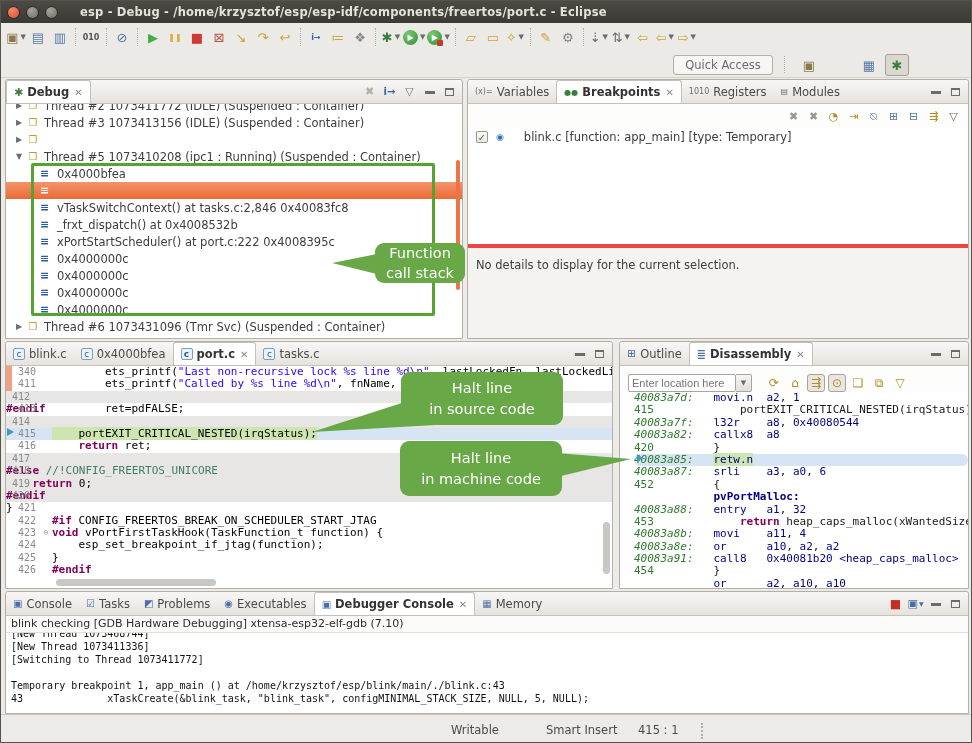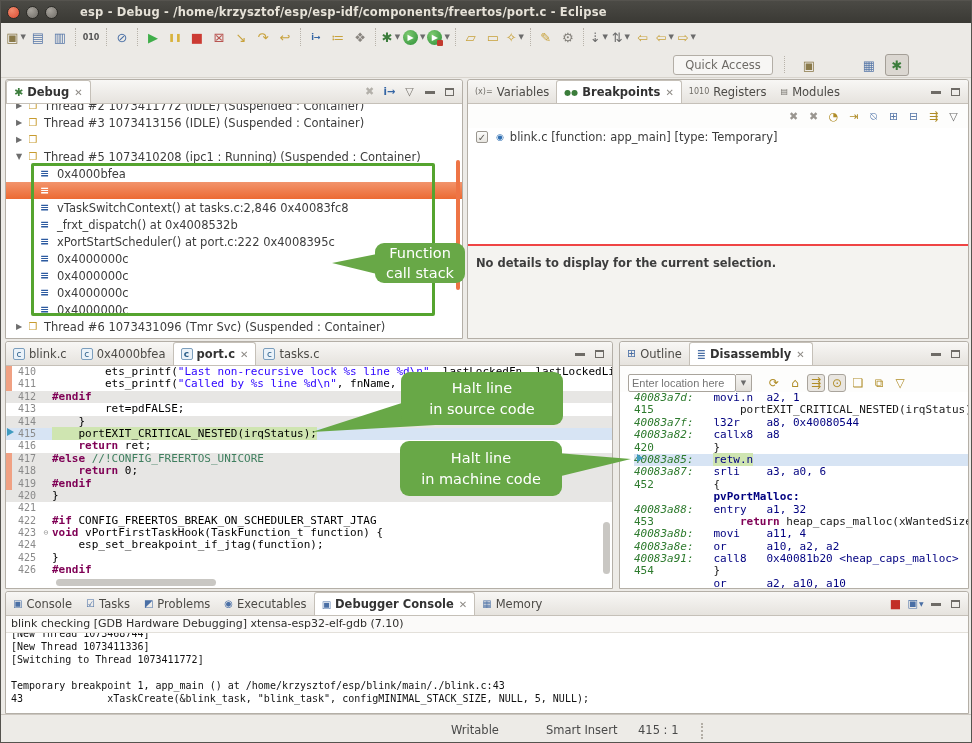--- a/index.html
+++ b/index.html
@@ -62,32 +62,32 @@
   .trow.selected { background:linear-gradient(#f2946c,#ec6a33); color:#fff; }
   .trow.selected .fricon { color:#fff; }
   .dbg-scroll { position:absolute; right:2px; top:80px; width:4px; height:130px; background:#ee7445; border-radius:2px; }
   
   .bp-tools { height:24px; display:flex; align-items:center; justify-content:flex-end; padding-right:6px; background:#fdfdfc; }
   .bp-row { height:18px; display:flex; align-items:center; }
   .checkbox { width:12px; height:12px; margin-left:8px; border:1px solid #9a968f; border-radius:2px;
     background:linear-gradient(#fcfcfb,#e8e6e1); color:#5f5c57; font-size:10px; line-height:11px; text-align:center; font-weight:bold; }
   .bpicon { margin-left:8px; color:#2f6fb2; font-size:9px; }
   .bp-details { position:absolute; left:0; right:0; top:140px; bottom:0; background:#f4f3f0;
-    border-top:2px solid #ef4444; color:#3d3d3d; padding:10px 8px;font-weight:bold; }
+    border-top:4px solid #ef4444; color:#3d3d3d; padding:10px 8px; }
   
   .etab-icon { width:12px; height:12px; border:1px solid #7b9ebd; border-radius:2px; background:#eaf2f9;
     color:#2b5f8a; font-size:9px; line-height:10px; text-align:center; margin-right:4px; }
   .codearea { position:absolute; left:0; top:24px; right:0; bottom:0; overflow:hidden;
     font-family:"DejaVu Sans Mono","Liberation Mono",monospace; font-size:11px; }
   .cl { height:12.4px; display:flex; white-space:pre; line-height:12.4px; }
   .cl .diffc { width:6px; flex:none; }
   .cl .num { width:28px; flex:none; text-align:right; color:#8a8a8a; font-size:10px; padding-right:4px; }
   .cl .foldc { width:12px; flex:none; color:#9a9a9a; font-size:8px; text-align:center; }
   .cl .code { flex:1; color:#000; }
-  .cl.gray { background:#e7e6e4; }
+  .cl.gray { background:#e7e6e4;flex-direction:column; }
   .cl.halt { background:#d7e4f4; }
   .cl.halt .htext { background:#cfe5b1; }
   .cl .diffc.mark { background:#f0a183; }
   .kw { color:#7f0055; font-weight:bold; }
   .st { color:#2a00ff; }
   .cm { color:#3f7f5f; }
   .ip-arrow { position:absolute; left:1px; width:0; height:0;
     border-top:4px solid transparent; border-bottom:4px solid transparent; border-left:7px solid #3f9bbf; }
   .hscroll { position:absolute; left:50px; bottom:2px; height:7px; width:160px; background:#c9c7c3; border-radius:4px; }
   .vscroll { position:absolute; right:2px; bottom:14px; width:7px; height:52px; background:#c9c7c3; border-radius:4px; }
@@ -97,21 +97,21 @@
   .loc-input { width:108px; height:18px; border:1px solid #a9a49c; background:#fff; color:#8a8781;
     font-size:11px; padding:0 3px; border-radius:2px; }
   .loc-dd { width:16px; height:18px; border:1px solid #a9a49c; border-left:none; background:linear-gradient(#f5f4f2,#e2dfda);
     font-size:7px; color:#6b6b6b; text-align:center; line-height:17px; border-radius:0 2px 2px 0; }
   .dtool { min-width:18px; height:18px; margin-left:3px; display:flex; align-items:center; justify-content:center;
     font-size:12px; color:#b08d28; }
   .dtool.toggled { border:1px solid #a9a49c; border-radius:3px; background:#e9e6e1; }
   .disarea { position:absolute; left:0; top:50px; right:0; bottom:0; overflow:hidden;
     font-family:"DejaVu Sans Mono","Liberation Mono",monospace; font-size:11px; padding-left:14px; }
   .dl { height:12.4px; white-space:pre; line-height:12.4px; }
-  .dl.halt { background:#d7e4f4; }
+  .dl.halt { background:#d7e4f4;border-radius:6px; }
   .dl .hl { background:#cfe5b1; }
   .da { color:#2d7a2d;font-style:italic; }
   .di { color:#000080; }
   .dn { color:#2d7a2d; }
   .ds { color:#1a1a1a; }
   .dlb { color:#000080; font-weight:bold; }
   .dk { color:#7f0055; font-weight:bold; }
   .dis-ip { position:absolute; left:3px; width:0; height:0;
     border-top:4px solid transparent; border-bottom:4px solid transparent; border-left:6px solid #3f9bbf; }
   
@@ -403,21 +403,21 @@
         <span class="ptool" style="color: rgb(176, 141, 40);">⇥</span>
         <span class="ptool" style="color: rgb(74, 111, 165);">⍉</span>
         <span class="ptool" style="color: rgb(88, 120, 168);">⊞</span>
         <span class="ptool" style="color: rgb(88, 120, 168);">⊟</span>
         <span class="ptool" style="color: rgb(176, 141, 40);">⇶</span>
         <span class="ptool" style="color: rgb(107, 107, 107);">▽</span>
       </div>
     <div class="bp-row">
       <span class="checkbox">✓</span>
       <span class="bpicon">◉</span>
-      <span style="margin-left:6px">blink.c [function: app_main] [type: Temporary]</span>
+      <span style="margin-left:20px">blink.c [function: app_main] [type: Temporary]</span>
     </div>
     <div class="bp-details">No details to display for the current selection.</div>
   </div>
 </div>
 
 <div class="panel" style="left:4px;top:340px;width:608px;height:248px;">
   <div class="phead" id="editor-tabs">
       <div class="vtab">
         <span class="etab-icon">c</span>
         <span>blink.c</span>
@@ -438,21 +438,21 @@
       <div class="ptools">
         <span class="ptool">
           <span class="btn-min"></span>
         </span>
         <span class="ptool">
           <span class="btn-max"></span>
         </span>
       </div>
     </div>
   <div class="codearea" id="code-lines">
-      <div class="cl"><span class="diffc mark"></span><span class="num">410</span><span class="foldc"></span><span class="code"><span class="pl">        ets_printf(</span><span class="st">"Last non-recursive lock %s line %d\n"</span><span class="pl">, lastLockedFn, lastLockedLine);</span></span></div>
+      <div class="cl"><span class="diffc mark"></span><span class="num">340</span><span class="foldc"></span><span class="code"><span class="pl">        ets_printf(</span><span class="st">"Last non-recursive lock %s line %d\n"</span><span class="pl">, lastLockedFn, lastLockedLine);</span></span></div>
       <div class="cl"><span class="diffc mark"></span><span class="num">411</span><span class="foldc"></span><span class="code"><span class="pl">        ets_printf(</span><span class="st">"Called by %s line %d\n"</span><span class="pl">, fnName, line);</span></span></div>
       <div class="cl gray"><span class="diffc"></span><span class="num">412</span><span class="foldc"></span><span class="code"><span class="kw">#endif</span></span></div>
       <div class="cl"><span class="diffc"></span><span class="num">413</span><span class="foldc"></span><span class="code"><span class="pl">        ret=pdFALSE;</span></span></div>
       <div class="cl gray"><span class="diffc"></span><span class="num">414</span><span class="foldc"></span><span class="code"><span class="pl">    }</span></span></div>
       <div class="cl halt" style="position: relative;"><span class="diffc"></span><span class="ip-arrow"></span><span class="num">415</span><span class="foldc"></span><span class="code"><span class="htext"><span class="pl">    portEXIT_CRITICAL_NESTED(irqStatus);</span></span></span></div>
       <div class="cl"><span class="diffc"></span><span class="num">416</span><span class="foldc"></span><span class="code"><span class="pl">    </span><span class="kw">return</span><span class="pl"> ret;</span></span></div>
       <div class="cl gray"><span class="diffc mark"></span><span class="num">417</span><span class="foldc"></span><span class="code"><span class="kw">#else </span><span class="cm">//!CONFIG_FREERTOS_UNICORE</span></span></div>
       <div class="cl gray"><span class="diffc mark"></span><span class="num">418</span><span class="foldc"></span><span class="code"><span class="pl">    </span><span class="kw">return</span><span class="pl"> 0;</span></span></div>
       <div class="cl gray"><span class="diffc mark"></span><span class="num">419</span><span class="foldc"></span><span class="code"><span class="kw">#endif</span></span></div>
       <div class="cl gray"><span class="diffc"></span><span class="num">420</span><span class="foldc"></span><span class="code"><span class="pl">}</span></span></div>

